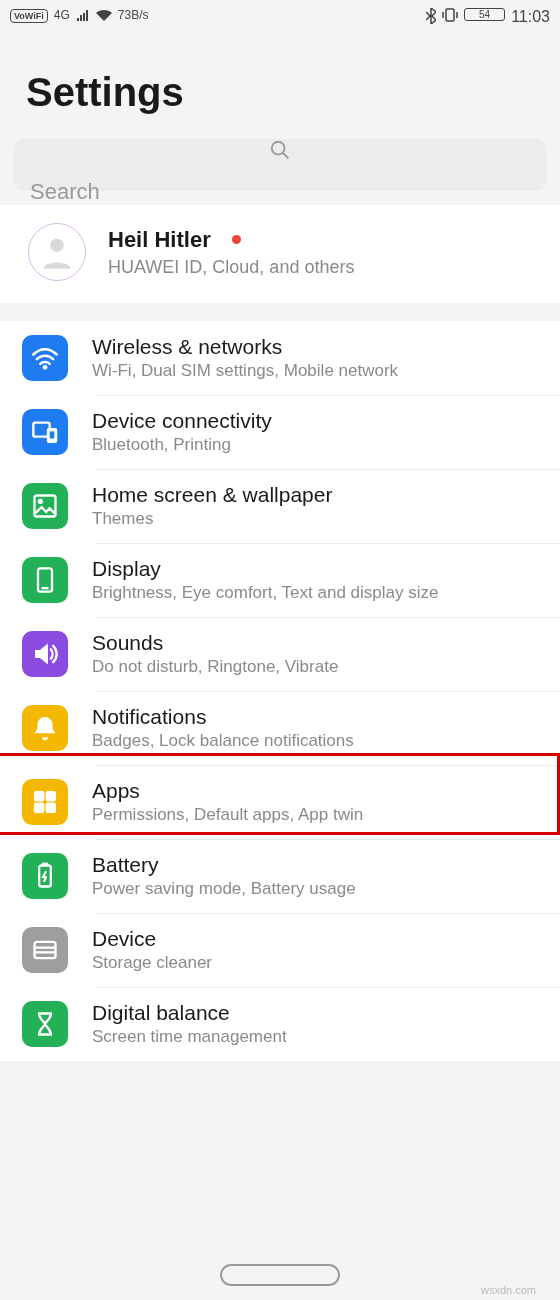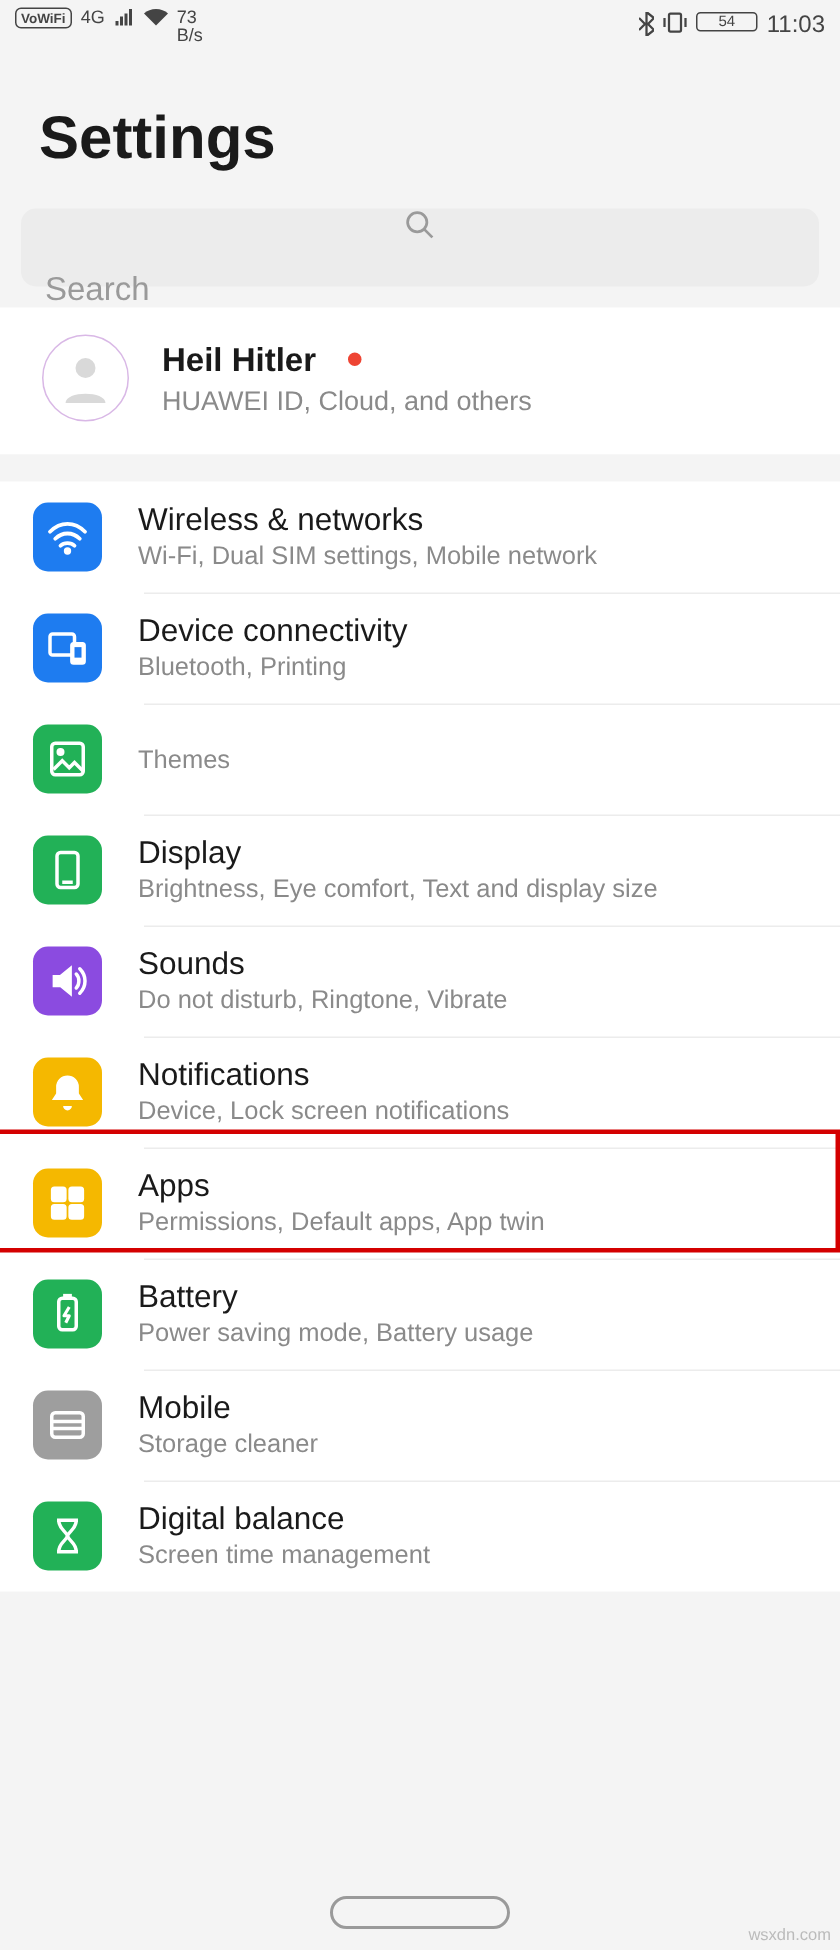--- a/index.html
+++ b/index.html
@@ -21,21 +21,21 @@
     padding: 0 10px;
     font-size: 14px;
     color: #444;
   }
   .status-left, .status-right { display: flex; align-items: flex-start; gap: 6px; }
   .vowifi {
     border: 1.5px solid #444; border-radius: 4px;
     font-size: 9px; font-weight: 700; padding: 1px 3px;
   }
   .sb-text { font-size: 12px; line-height: 1; }
-  .sb-stack { display: flex; flex-direction: column; align-items: flex-start; }
+  .sb-stack { display: flex; flex-direction: row; align-items: flex-start; }
   .batt-box { border: 1.5px solid #444; border-radius: 3px; font-size: 10px; padding: 0 14px; }
   
   .header {
     padding: 36px 26px 24px;
   }
   .header h1 { font-size: 40px; font-weight: 700; }
   
   .search-wrap { padding: 0 14px 14px; background: #f4f4f4; }
   .search {
     background: #ececec;
@@ -94,21 +94,21 @@
     position: absolute;
     border: 3px solid #d40000;
     pointer-events: none;
   }
   
   .nav-pill {
     position: absolute; bottom: 14px; left: 50%; transform: translateX(-50%);
     width: 120px; height: 22px; border: 2px solid #9a9a9a; border-radius: 12px;
   }
   .watermark {
-    position: absolute; bottom: 4px; right: 6px;
+    position: absolute; bottom: 4px; right: 24px;
     font-size: 11px; color: #bbb;
   }
 </style>
 </head>
 <body>
 
 <div class="status-bar">
   <div class="status-left">
     <span class="vowifi">VoWiFi</span>
     <span class="sb-text">4G</span>
@@ -206,20 +206,21 @@
     </div>
     <div class="row" id="row-home-screen">
       <div class="icon-box" style="background:#22B157">
         <svg viewBox="0 0 24 24">
           <rect x="3" y="3" width="18" height="18" rx="2" stroke="#fff" stroke-width="2" fill="none"></rect>
           <circle cx="8" cy="8" r="1.8" fill="#fff"></circle>
           <path d="M4 18l5-5 4 4 3-3 5 5" stroke="#fff" stroke-width="2" fill="none"></path>
         </svg>
       </div>
       <div class="row-text">
+        <div class="row-title">Home screen &amp; wallpaper</div>
         <div class="row-sub">Themes</div>
       </div>
     </div>
     <div class="row" id="row-display">
       <div class="icon-box" style="background:#22B157">
         <svg viewBox="0 0 24 24">
           <rect x="6" y="2" width="12" height="20" rx="2" stroke="#fff" stroke-width="2" fill="none"></rect>
           <line x1="9" y1="19" x2="15" y2="19" stroke="#fff" stroke-width="2"></line>
         </svg>
       </div>
@@ -242,21 +243,21 @@
     </div>
     <div class="row" id="row-notifications">
       <div class="icon-box" style="background:#F5B800">
         <svg viewBox="0 0 24 24">
           <path d="M12 3a6 6 0 016 6v4l2 3H4l2-3V9a6 6 0 016-6z" fill="#fff"></path>
           <path d="M10 20a2 2 0 004 0" fill="#fff"></path>
         </svg>
       </div>
       <div class="row-text">
         <div class="row-title">Notifications</div>
-        <div class="row-sub">Device, Lock screen notifications</div>
+        <div class="row-sub">Badges, Lock balance notifications</div>
       </div>
     </div>
     <div class="row" id="row-apps">
       <div class="icon-box" style="background:#F5B800">
         <svg viewBox="0 0 24 24">
           <rect x="3" y="3" width="8" height="8" rx="1.5" fill="#fff"></rect>
           <rect x="13" y="3" width="8" height="8" rx="1.5" fill="#fff"></rect>
           <rect x="3" y="13" width="8" height="8" rx="1.5" fill="#fff"></rect>
           <rect x="13" y="13" width="8" height="8" rx="1.5" fill="#fff"></rect>
         </svg>
@@ -281,21 +282,21 @@
     </div>
     <div class="row" id="row-storage">
       <div class="icon-box" style="background:#9E9E9E">
         <svg viewBox="0 0 24 24">
           <rect x="3" y="5" width="18" height="14" rx="2" stroke="#fff" stroke-width="2" fill="none"></rect>
           <line x1="3" y1="10" x2="21" y2="10" stroke="#fff" stroke-width="2"></line>
           <line x1="3" y1="14" x2="21" y2="14" stroke="#fff" stroke-width="2"></line>
         </svg>
       </div>
       <div class="row-text">
-        <div class="row-title">Mobile</div>
+        <div class="row-title">Device</div>
         <div class="row-sub">Storage cleaner</div>
       </div>
     </div>
     <div class="row" id="row-digital-balance">
       <div class="icon-box" style="background:#22B157">
         <svg viewBox="0 0 24 24">
           <path d="M6 3h12M6 21h12M7 3c0 5 4 6 5 9 1-3 5-4 5-9M7 21c0-5 4-6 5-9 1 3 5 4 5 9" stroke="#fff" stroke-width="2" fill="none" stroke-linejoin="round"></path>
         </svg>
       </div>
       <div class="row-text">

